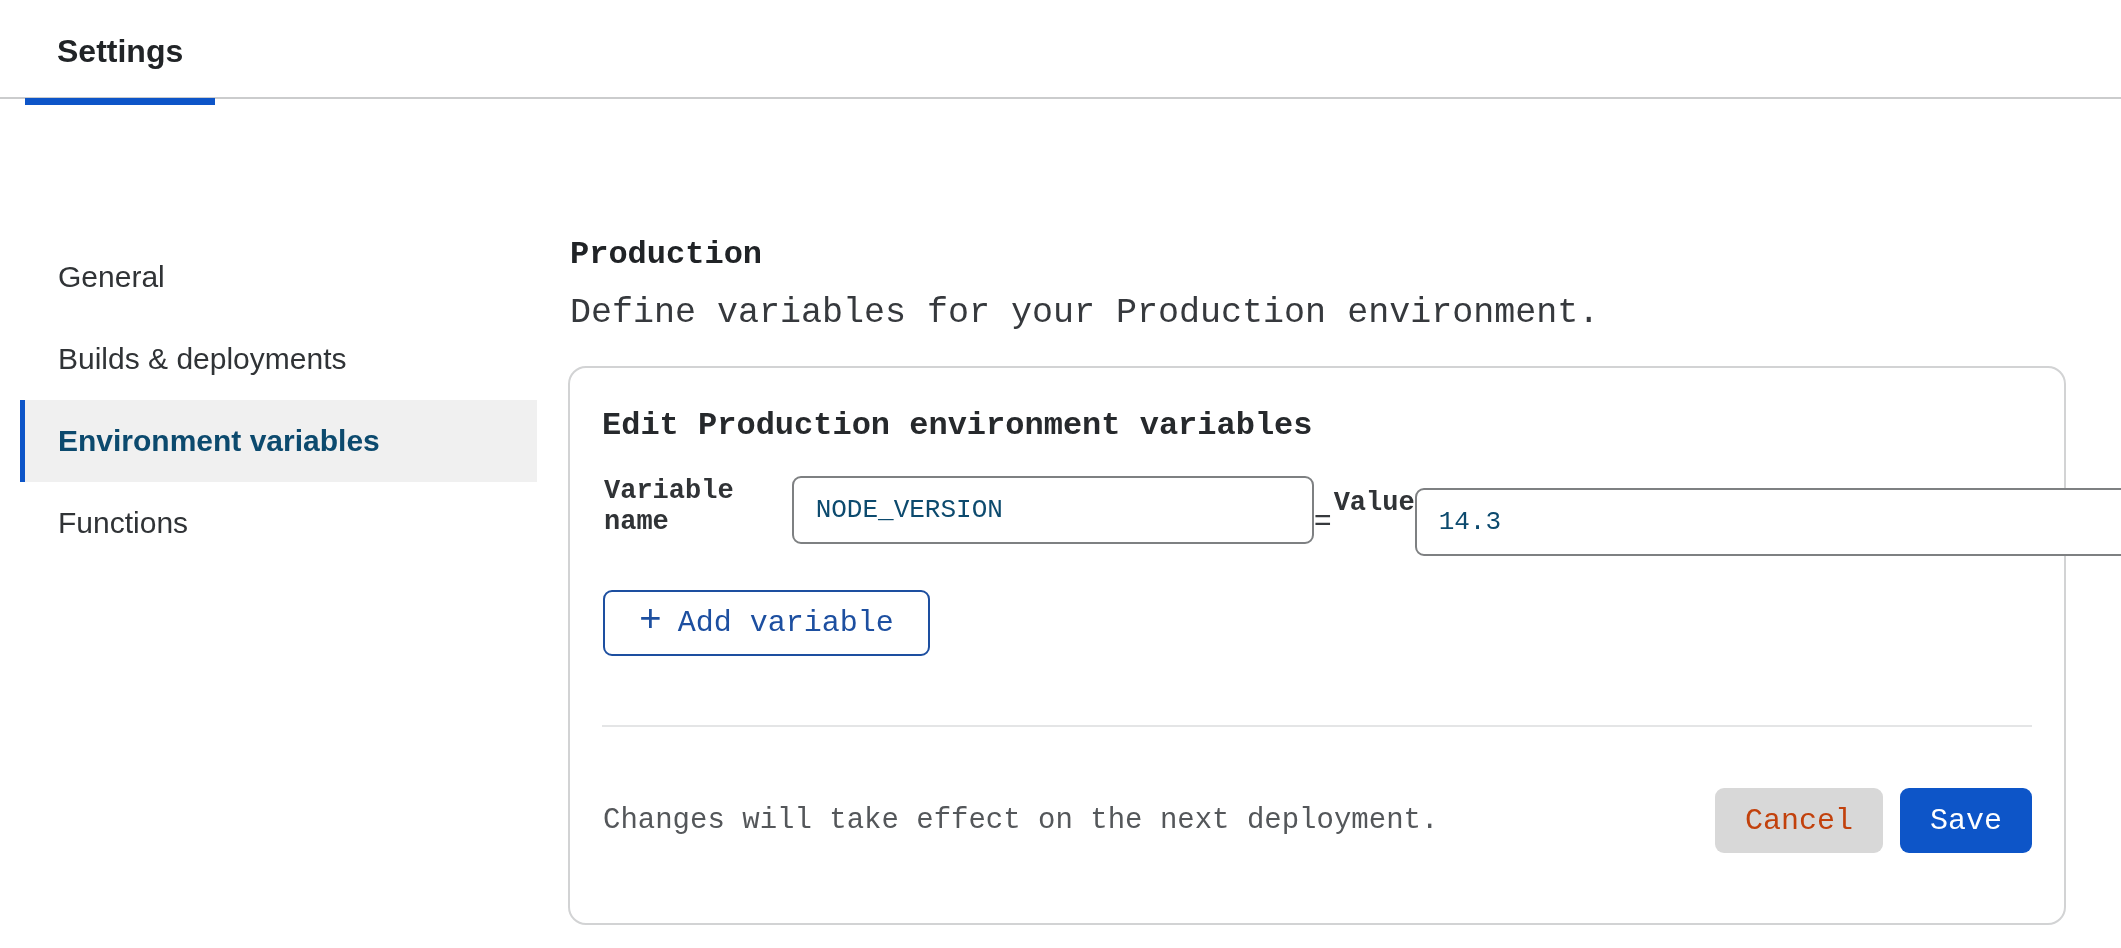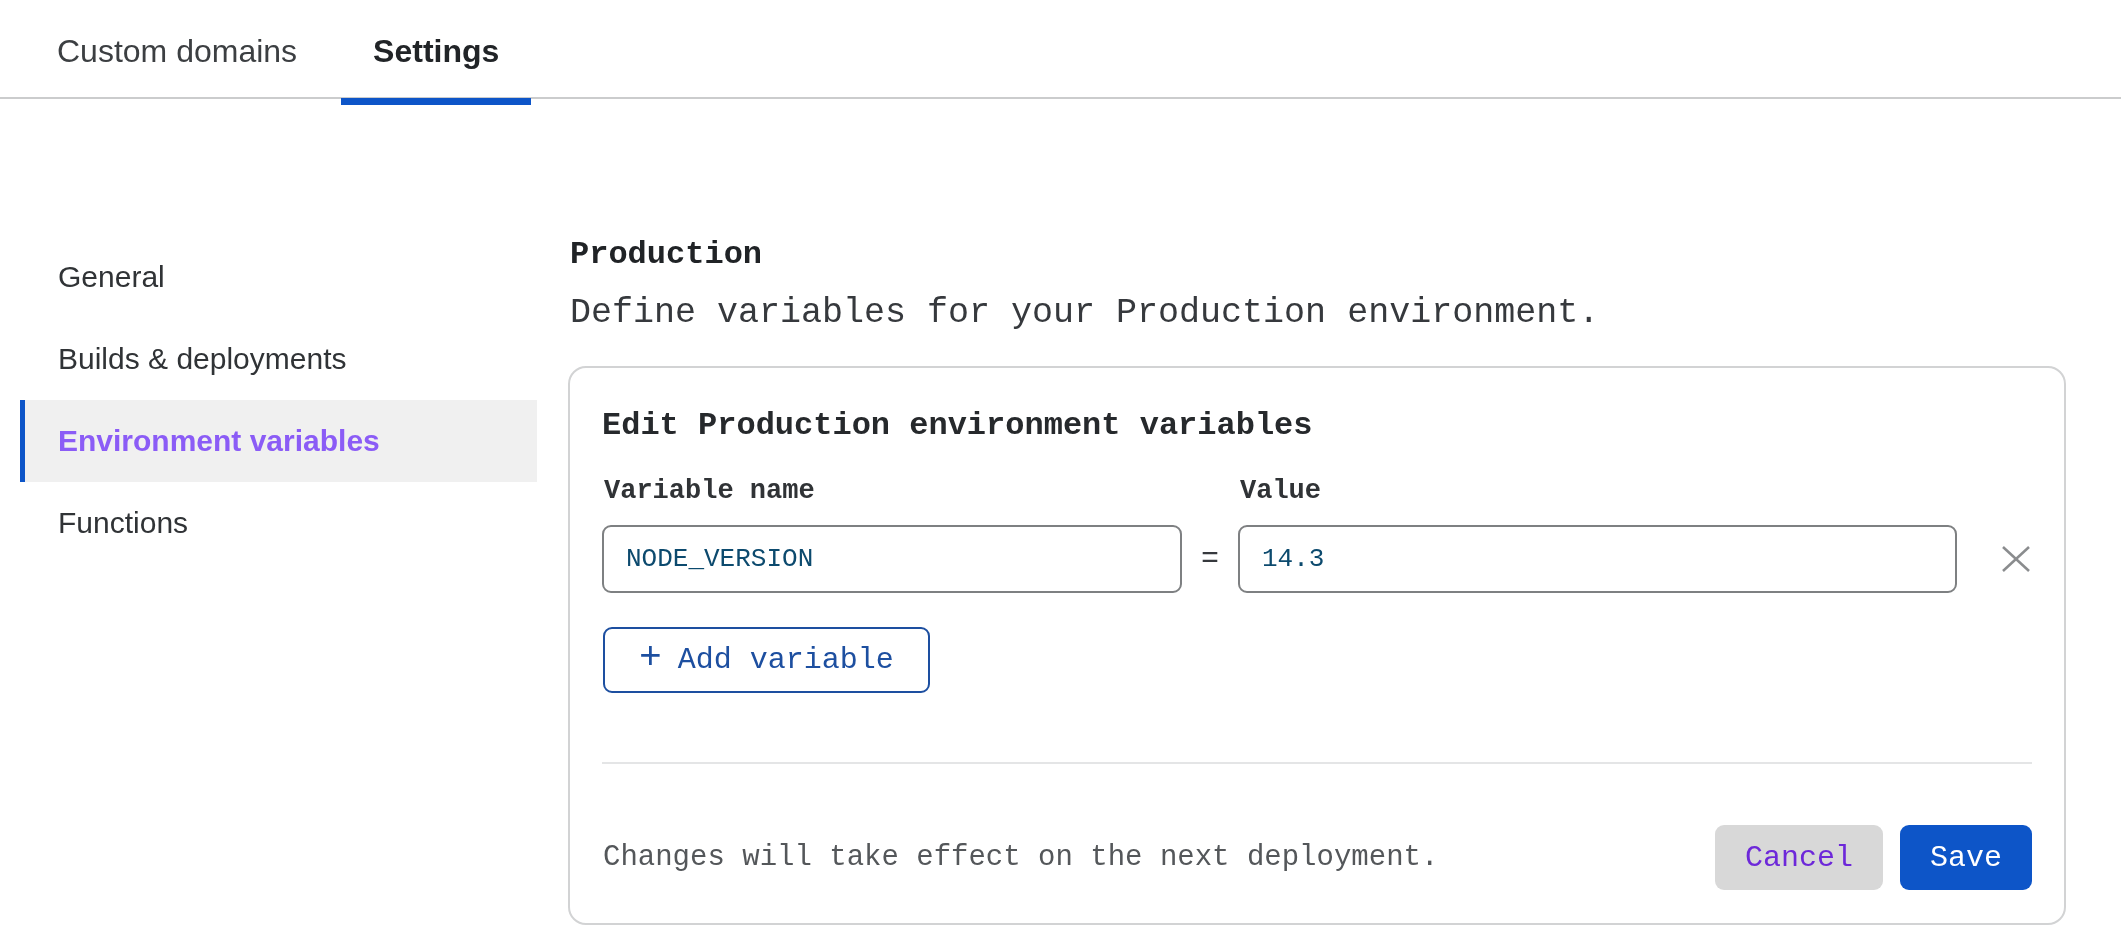--- a/index.html
+++ b/index.html
@@ -16,37 +16,37 @@
   .tab.active { color:#212427; font-weight:700; }
   .tab.active::after { content:""; position:absolute; left:0; right:0; bottom:-8px;
                        height:7px; background:#0d55c8; }
 
   
   .sidebar { position:absolute; left:20px; top:236px; width:517px; }
   .side-item { height:82px; display:flex; align-items:center;
                padding-left:33px; border-left:5px solid transparent;
                font-size:30px; color:#303336; cursor:pointer; }
   .side-item.active { background:#f0f0f0; border-left-color:#0d55c8;
-                      font-weight:700; color:#8b5cf6; }
+                      font-weight:700; color:#0c4a6e; }
 
   
   .main { position:absolute; left:568px; top:238px; width:1686px;font-family:Liberation Mono, monospace; }
   .page-title { font-size:32px; line-height:34px; font-weight:700; color:#202326;
                 margin-left:2px; }
   .page-sub { font-size:35px; line-height:34px; color:#36393d; margin-top:24px;
               margin-left:2px; }
 
   
   .card { margin-top:36px; width:1498px; height:559px;
           border:2px solid #d2d3d4; border-radius:18px; background:#fff;
           padding:40px 32px 33px 32px; }
   .card-title { font-size:32px; line-height:36px; font-weight:700; color:#26292c; }
 
   .var-row { display:flex; align-items:flex-end; margin-top:32px; }
-  .field { display:flex; flex-direction:column; }
+  .field { display:flex; flex-direction:row; }
   .field-label { font-size:27px; line-height:31px; font-weight:700; color:#303336;
                  margin:0 0 18px 2px; }
   .text-input { height:68px; border:2px solid #7e8082; border-radius:9px;
                 background:#fff; font-family:inherit; font-size:26px; color:#0c4a6e;
                 padding:0 22px; outline:none; }
   .name-input { width:580px; }
   .value-input { width:719px; }
   .equals { width:66px; height:68px; display:flex; align-items:center;
             justify-content:center; font-size:30px; color:#36393d; }
   .remove-btn { height:68px; margin-left:43px; display:flex; align-items:center;
@@ -58,28 +58,27 @@
              color:#1d4fa0; font-size:30px; font-family:inherit; cursor:pointer; }
   .add-btn .plus { font-size:38px; font-weight:400; line-height:1;
                    transform:translateY(-2px); }
 
   .divider { height:2px; background:#e4e5e6; margin-top:69px; }
 
   .card-footer { display:flex; align-items:center; margin-top:61px; }
   .footer-note { flex:1; font-size:29px; color:#54575a; margin-left:1px; }
   .btn { height:65px; border:none; border-radius:9px; font-size:30px;
          font-family:inherit; cursor:pointer; }
-  .btn-cancel { background:#d8d8d8; color:#6d28d9; padding:16px 30px; margin-right:17px; }
+  .btn-cancel { background:#d8d8d8; color:#c2410c; padding:16px 30px; margin-right:17px; }
   .btn-save { background:#0d55c8; color:#ffffff; padding:0 30px; }
 </style>
 </head>
 <body>
 
 <nav class="tabbar">
-  <div class="tab">Custom domains</div>
   <div class="tab active">Settings</div>
 </nav>
 
 <aside class="sidebar">
   <div class="side-item">General</div>
   <div class="side-item">Builds &amp; deployments</div>
   <div class="side-item active">Environment variables</div>
   <div class="side-item">Functions</div>
 </aside>
 

